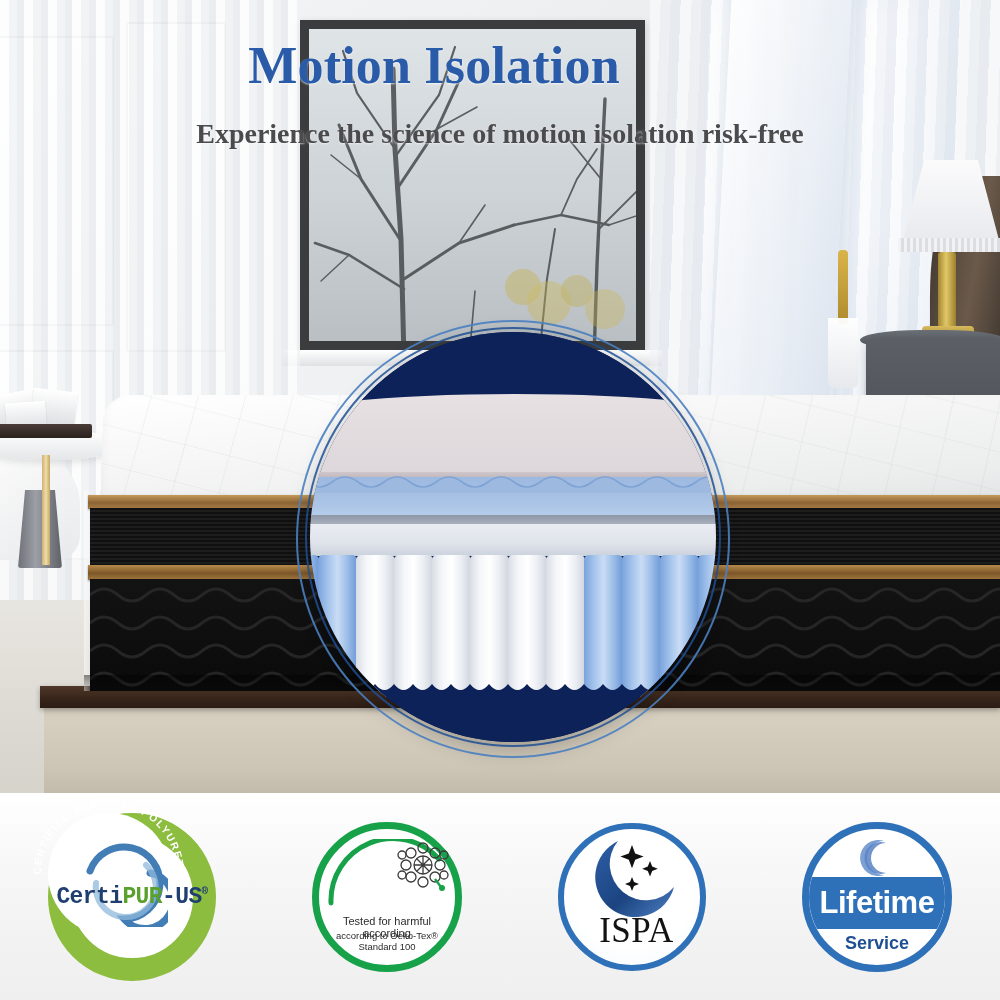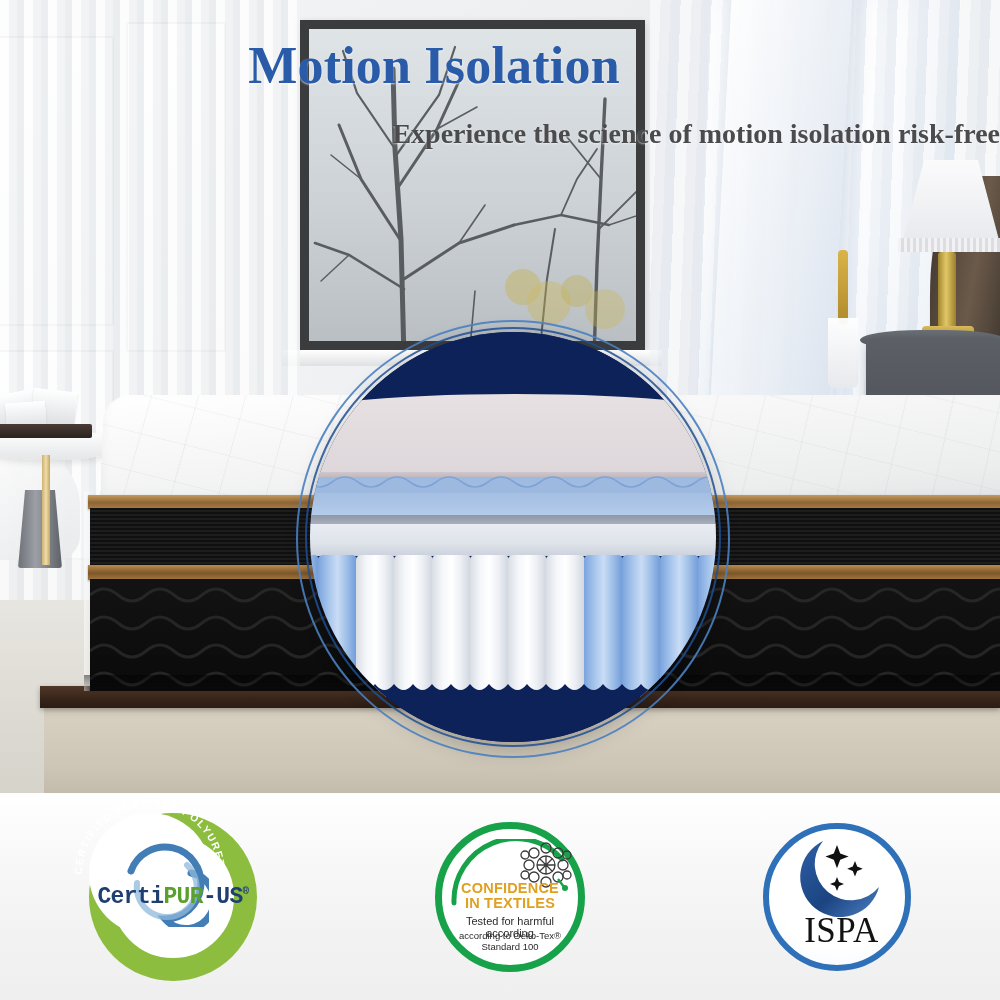--- a/index.html
+++ b/index.html
@@ -157,21 +157,21 @@
   .coilBlue { background:linear-gradient(90deg,#7ba4dd 0%,#a7c6ec 28%,#cadcf5 50%,#9ebfe8 74%,#6e9ad8 100%); }
   .coilWhite { background:linear-gradient(90deg,#d9dde4 0%,#f4f6f9 26%,#ffffff 50%,#eceff4 74%,#cfd5de 100%); }
   .coilBase { position:absolute; left:-30px; top:352px; width:470px; height:18px; }
   .navyFill { position:absolute; left:-30px; top:366px; width:470px; height:90px; background:#0d2258; }
   .navyTop { position:absolute; left:-30px; top:-10px; width:470px; height:78px; background:#0d2258; }
 
   
   .title { position:absolute; left:0; top:36px; width:868px; text-align:center;
       font-size:52px; font-weight:bold; color:#2a5ba8; letter-spacing:.2px;
       text-shadow:0 1px 2px rgba(255,255,255,.7); }
-  .subtitle { position:absolute; left:0; top:118px; width:1000px; text-align:right;
+  .subtitle { position:absolute; left:0; top:118px; width:1000px; text-align:center;
       font-size:28px; font-weight:bold; color:#4b4b4d;
       text-shadow:0 1px 2px rgba(255,255,255,.6); }
 
   
   .badgebar { position:absolute; left:0; top:793px; width:1000px; height:207px;
       background:linear-gradient(180deg,#ffffff 0%,#fbfbfb 18%,#f4f4f4 55%,#efefef 100%);
       display:flex; align-items:center; justify-content:space-around; }
   .badge { position:relative; }
 
   
@@ -399,24 +399,20 @@
             <circle cx="14" cy="36" r="5"></circle>
               <circle cx="38" cy="36" r="5"></circle>
             <circle cx="5" cy="14" r="4"></circle>
               <circle cx="47" cy="14" r="4"></circle>
             <circle cx="5" cy="34" r="4"></circle>
               <circle cx="47" cy="34" r="4"></circle>
           </g>
           <path d="M38 38 L44 46" stroke="#17a24a" stroke-width="2.4" fill="none"></path>
           <circle cx="45" cy="47" r="3" fill="#17a24a"></circle>
         </svg>
-        <div class="oekoT1">
-          <div>CONFIDENCE</div>
-          <div>IN TEXTILES</div>
-        </div>
         <div class="oekoT2">Tested for harmful according</div>
         <div class="oekoT3">according to Oeko-Tex® Standard 100</div>
       </div>
     </div>
 
     <div class="badge">
       <div class="ispa">
         <svg class="ispaMoon" viewBox="0 0 100 82">
           <defs>
             <linearGradient id="mg" x1="0" y1="0" x2="1" y2="1">
@@ -427,16 +423,28 @@
           </defs>
           <path d="M36 2 A40 40 0 1 0 92 48 A34 34 0 1 1 36 2 Z" fill="url(#mg)"></path>
           <path d="M50 6 l3.2 8.4 8.4 3.2 -8.4 3.2 -3.2 8.4 -3.2 -8.4 -8.4 -3.2 8.4 -3.2 Z" fill="#111"></path>
           <path d="M68 22 l2.2 5.6 5.6 2.2 -5.6 2.2 -2.2 5.6 -2.2 -5.6 -5.6 -2.2 5.6 -2.2 Z" fill="#111"></path>
           <path d="M50 38 l2 5 5 2 -5 2 -2 5 -2 -5 -5 -2 5 -2 Z" fill="#111"></path>
         </svg>
         <div class="ispaTxt">ISPA</div>
       </div>
     </div>
 
+    <div class="badge">
+      <div class="bluebadge">
+        <svg class="bbMoon" viewBox="0 0 46 42">
+          <path d="M30 4 A18 18 0 1 0 30 38 A14 14 0 1 1 30 4 Z" fill="#7c9fd4"></path>
+          <path d="M32 6 A16 16 0 1 0 32 36 A13 13 0 1 1 32 6 Z" fill="#5b83c4" opacity="0.85"></path>
+        </svg>
+        <div class="bbBand">
+          <span class="bbMain">Lifetime</span>
+        </div>
+        <div class="bbSub">Service</div>
+      </div>
+    </div>
 
 
   </div>
 </div>
 
 </body></html>

